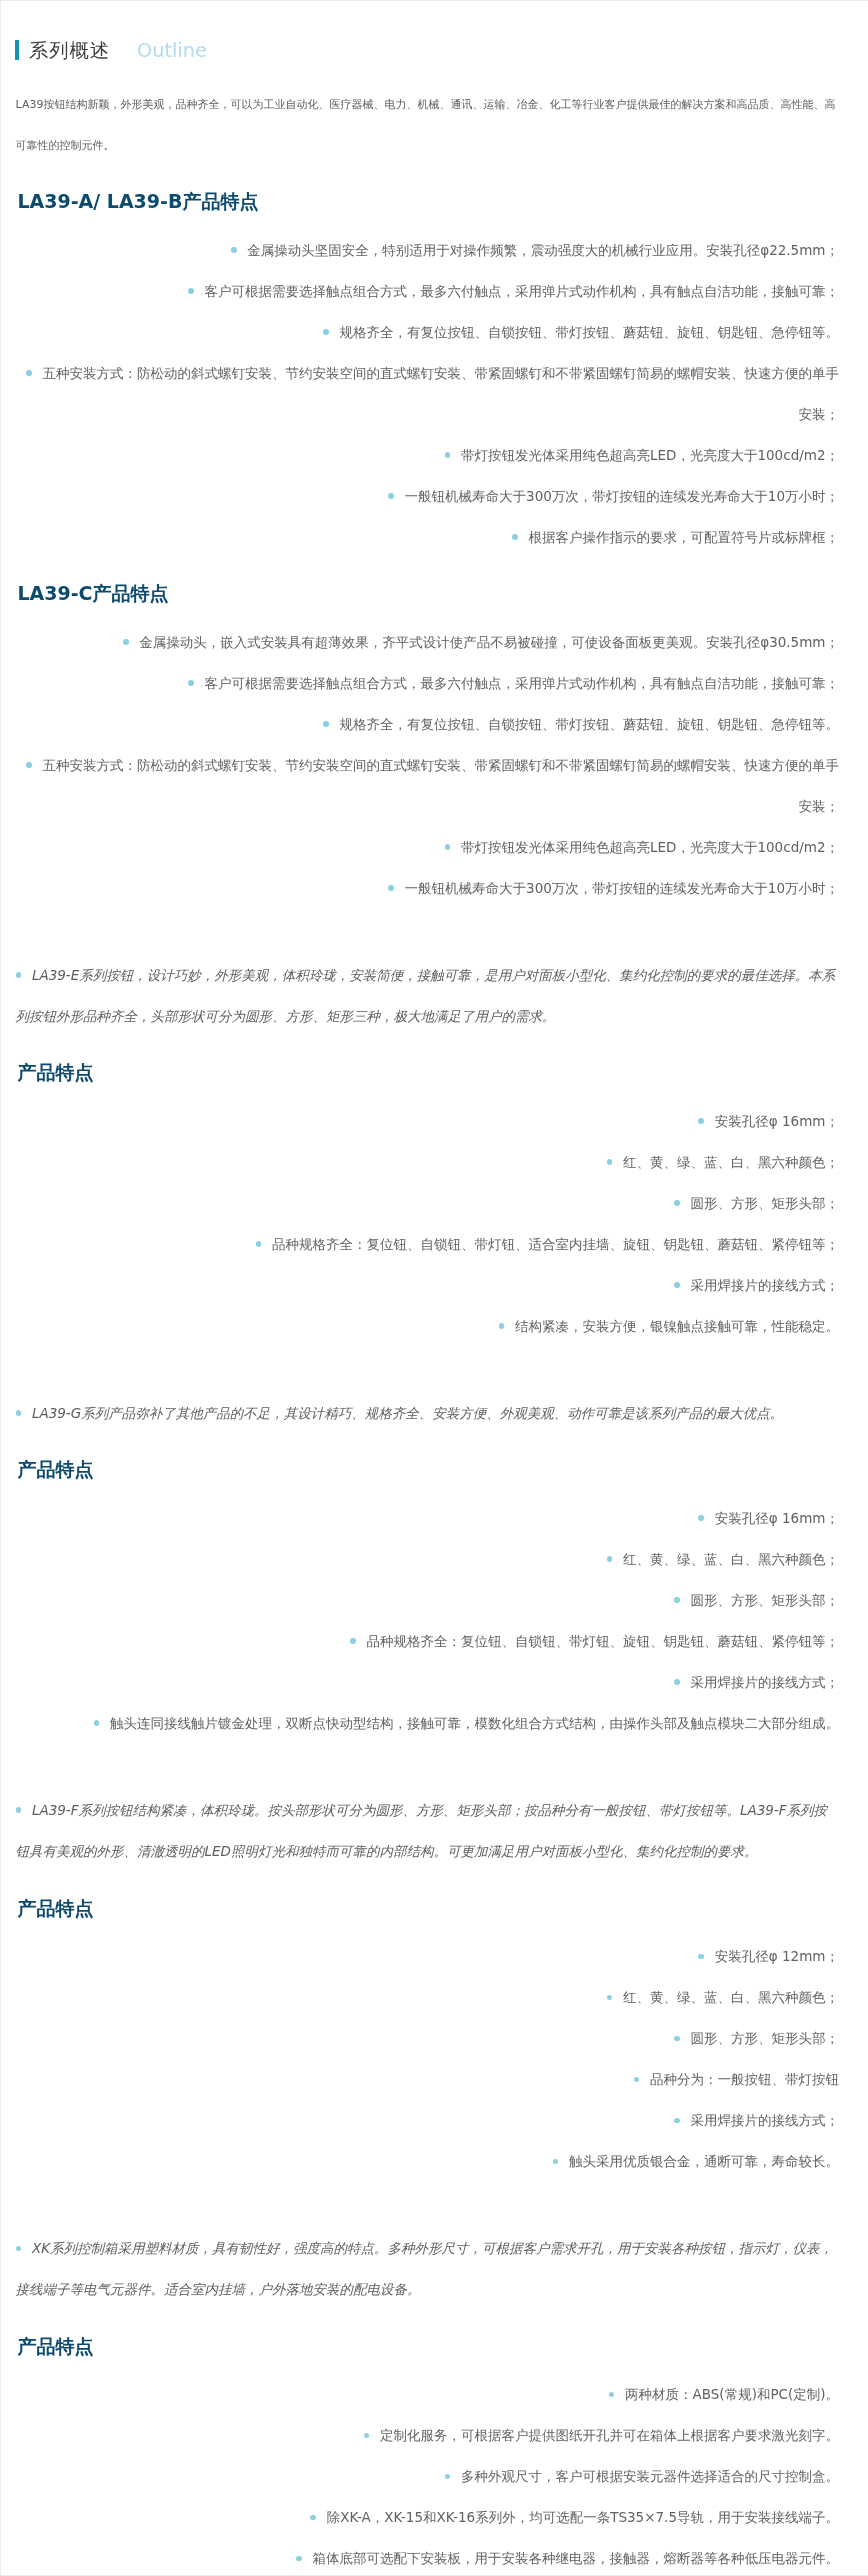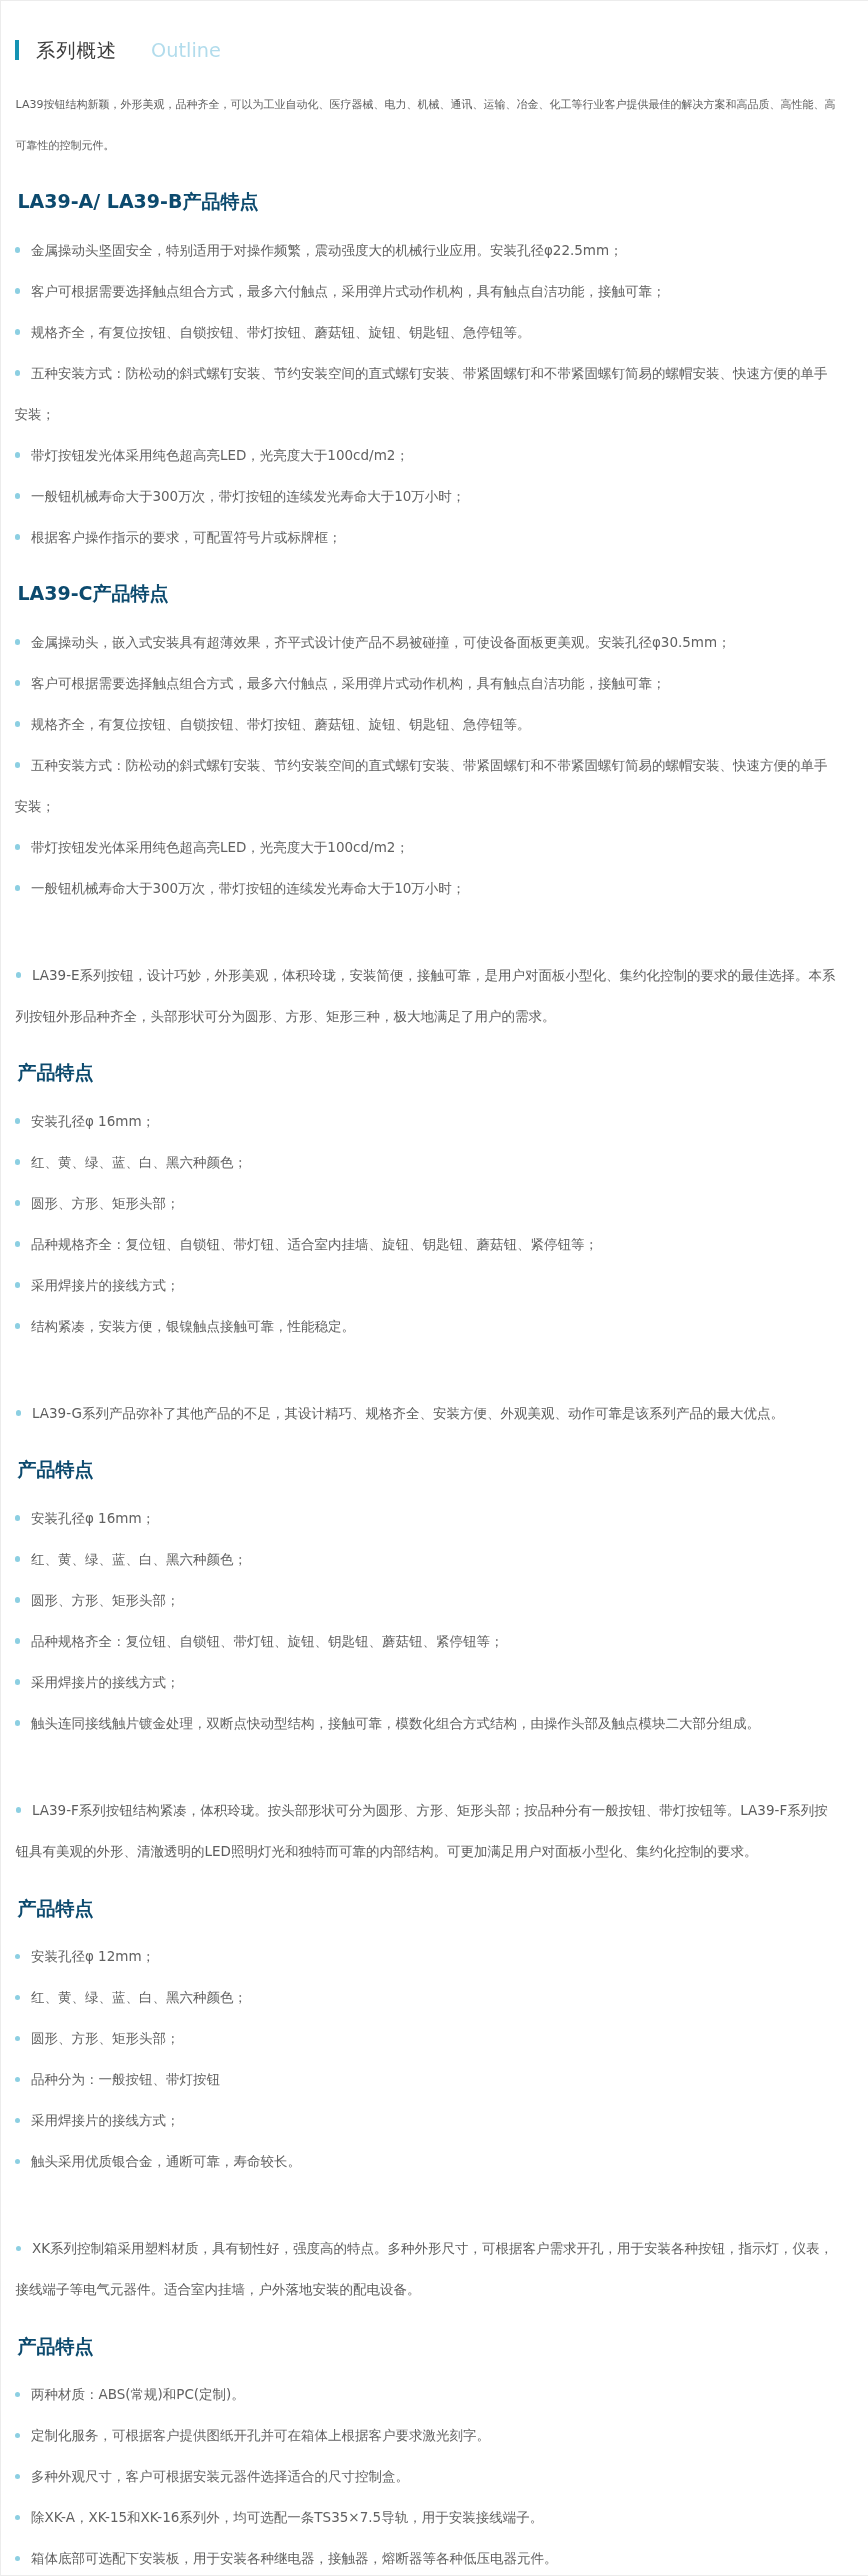--- a/index.html
+++ b/index.html
@@ -14,21 +14,20 @@
     background: #ffffff;
     border: 1px solid #ececec;
     padding: 31px 29px 0 13.5px;
     overflow: hidden;
   }
   .outline-header {
     display: flex;
     align-items: center;
     height: 25px;
     margin: 5.8px 0 0 0;
-    gap: 7px;
   }
   .accent-bar {
     display: inline-block;
     width: 4.8px;
     height: 20px;
     background: var(--accent, #1593b3);
     margin-right: 9.7px;
   }
   .title-zh {
     font-size: 19.3px;
@@ -55,35 +54,37 @@
   }
   .feature-list {
     list-style: none;
     margin: 7.7px 0 0 0;
     padding: 0;
   }
   .feature-list li {
     font-size: 13.5px;
     line-height: 41px;
     color: #616161;
+    text-align: right;
   }
   .dot {
     display: inline-block;
     width: 5.8px;
     height: 5.8px;
     border-radius: 50%;
     background: var(--bullet, #8ccfe2);
     margin-right: 10.6px;
     vertical-align: 1.9px;
   }
   .lead {
     margin: 46px 0 0 1px;
     font-size: 13.5px;
     line-height: 41px;
     color: #5d5d5d;
+    font-style: italic;
   }
 </style>
 </head>
 <body>
 
 <div class="page">
   <header class="outline-header">
     <span class="accent-bar"></span>
     <span class="title-zh">系列概述</span>
     <span class="title-en">Outline</span>

